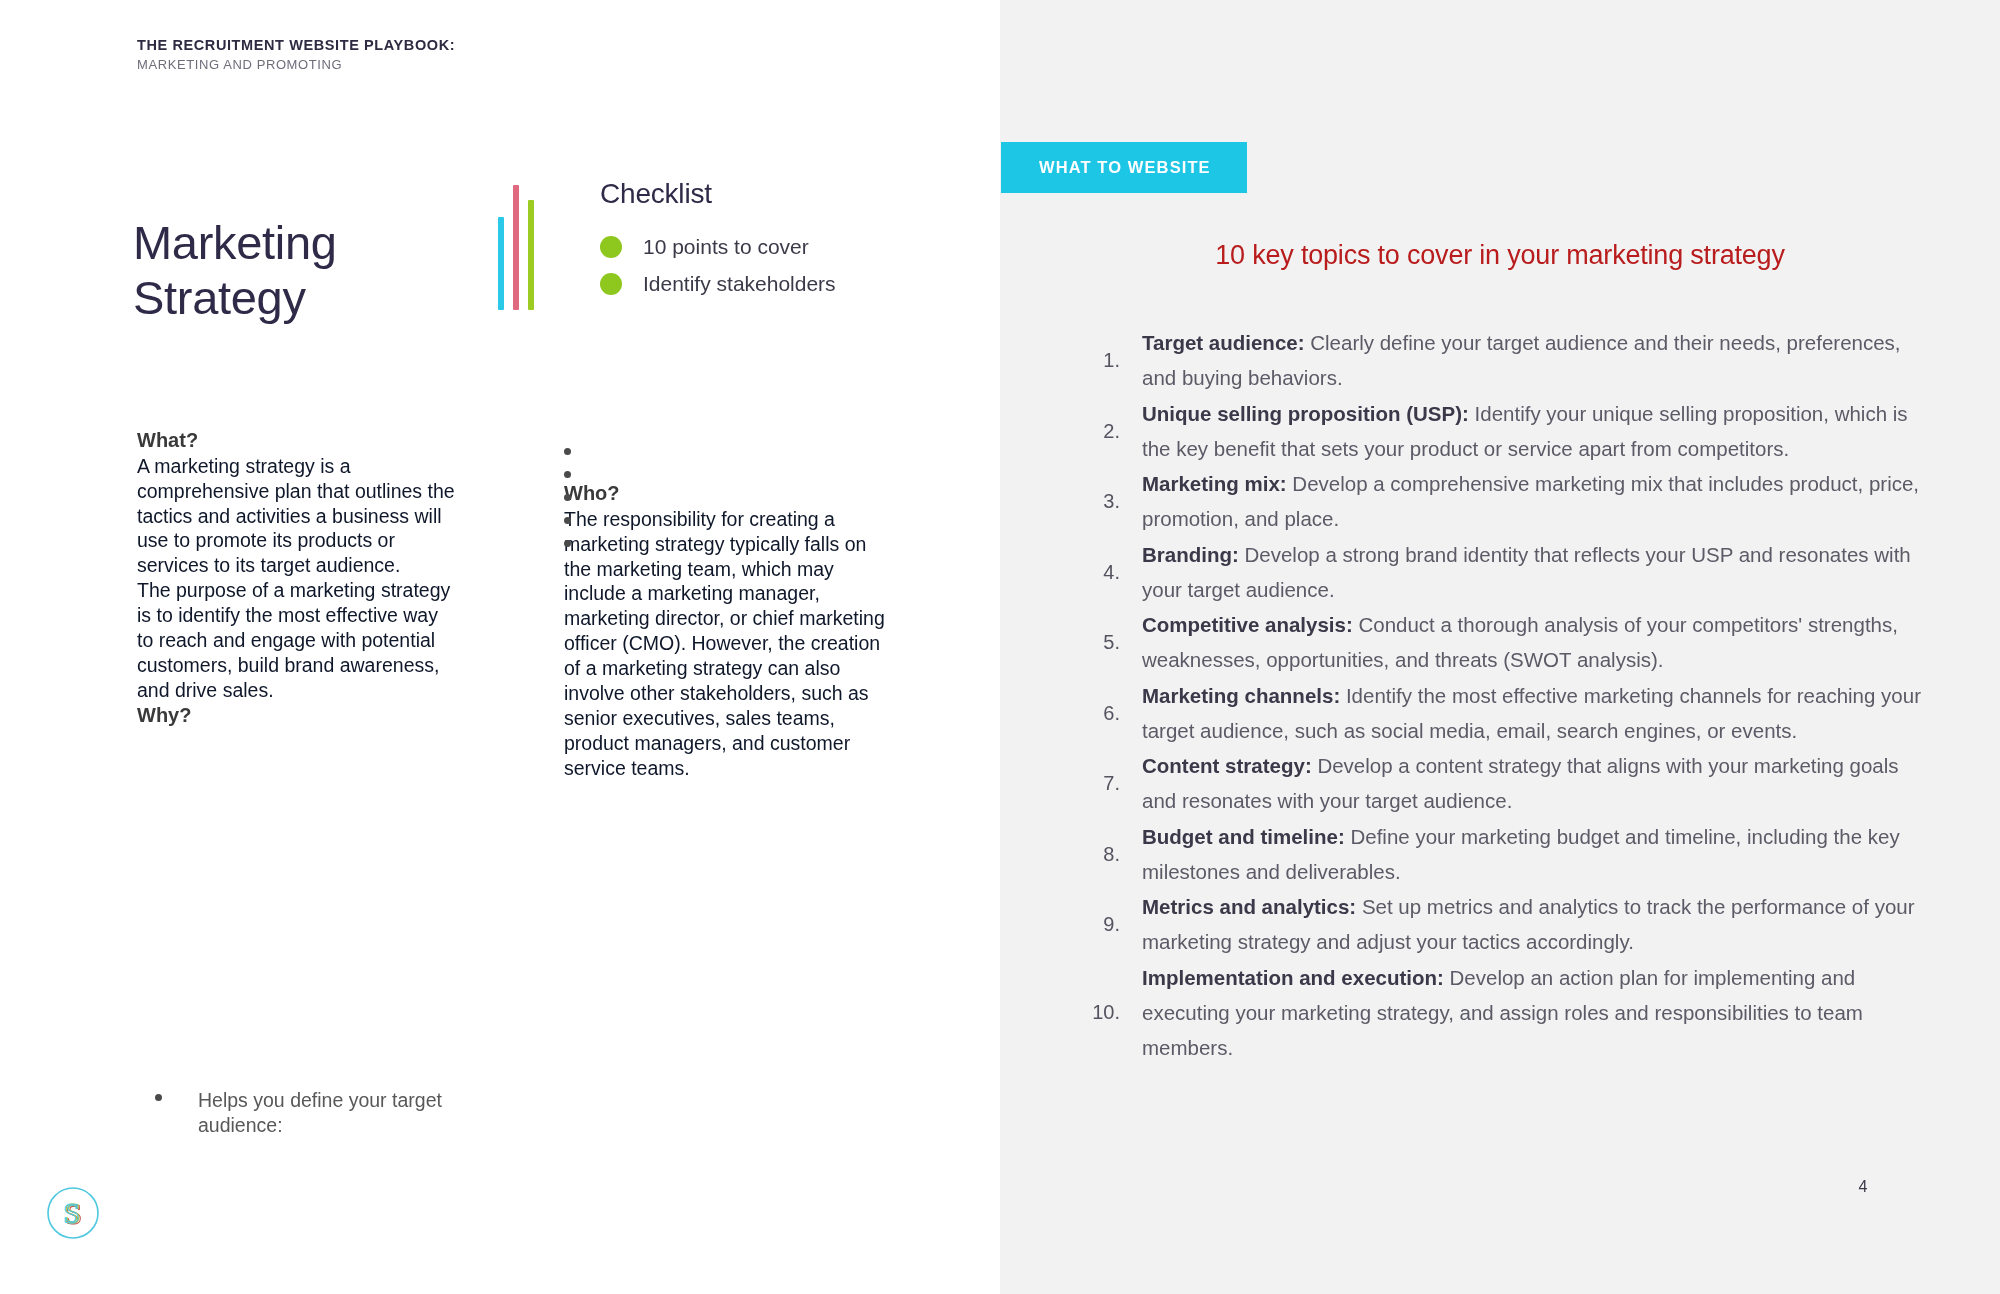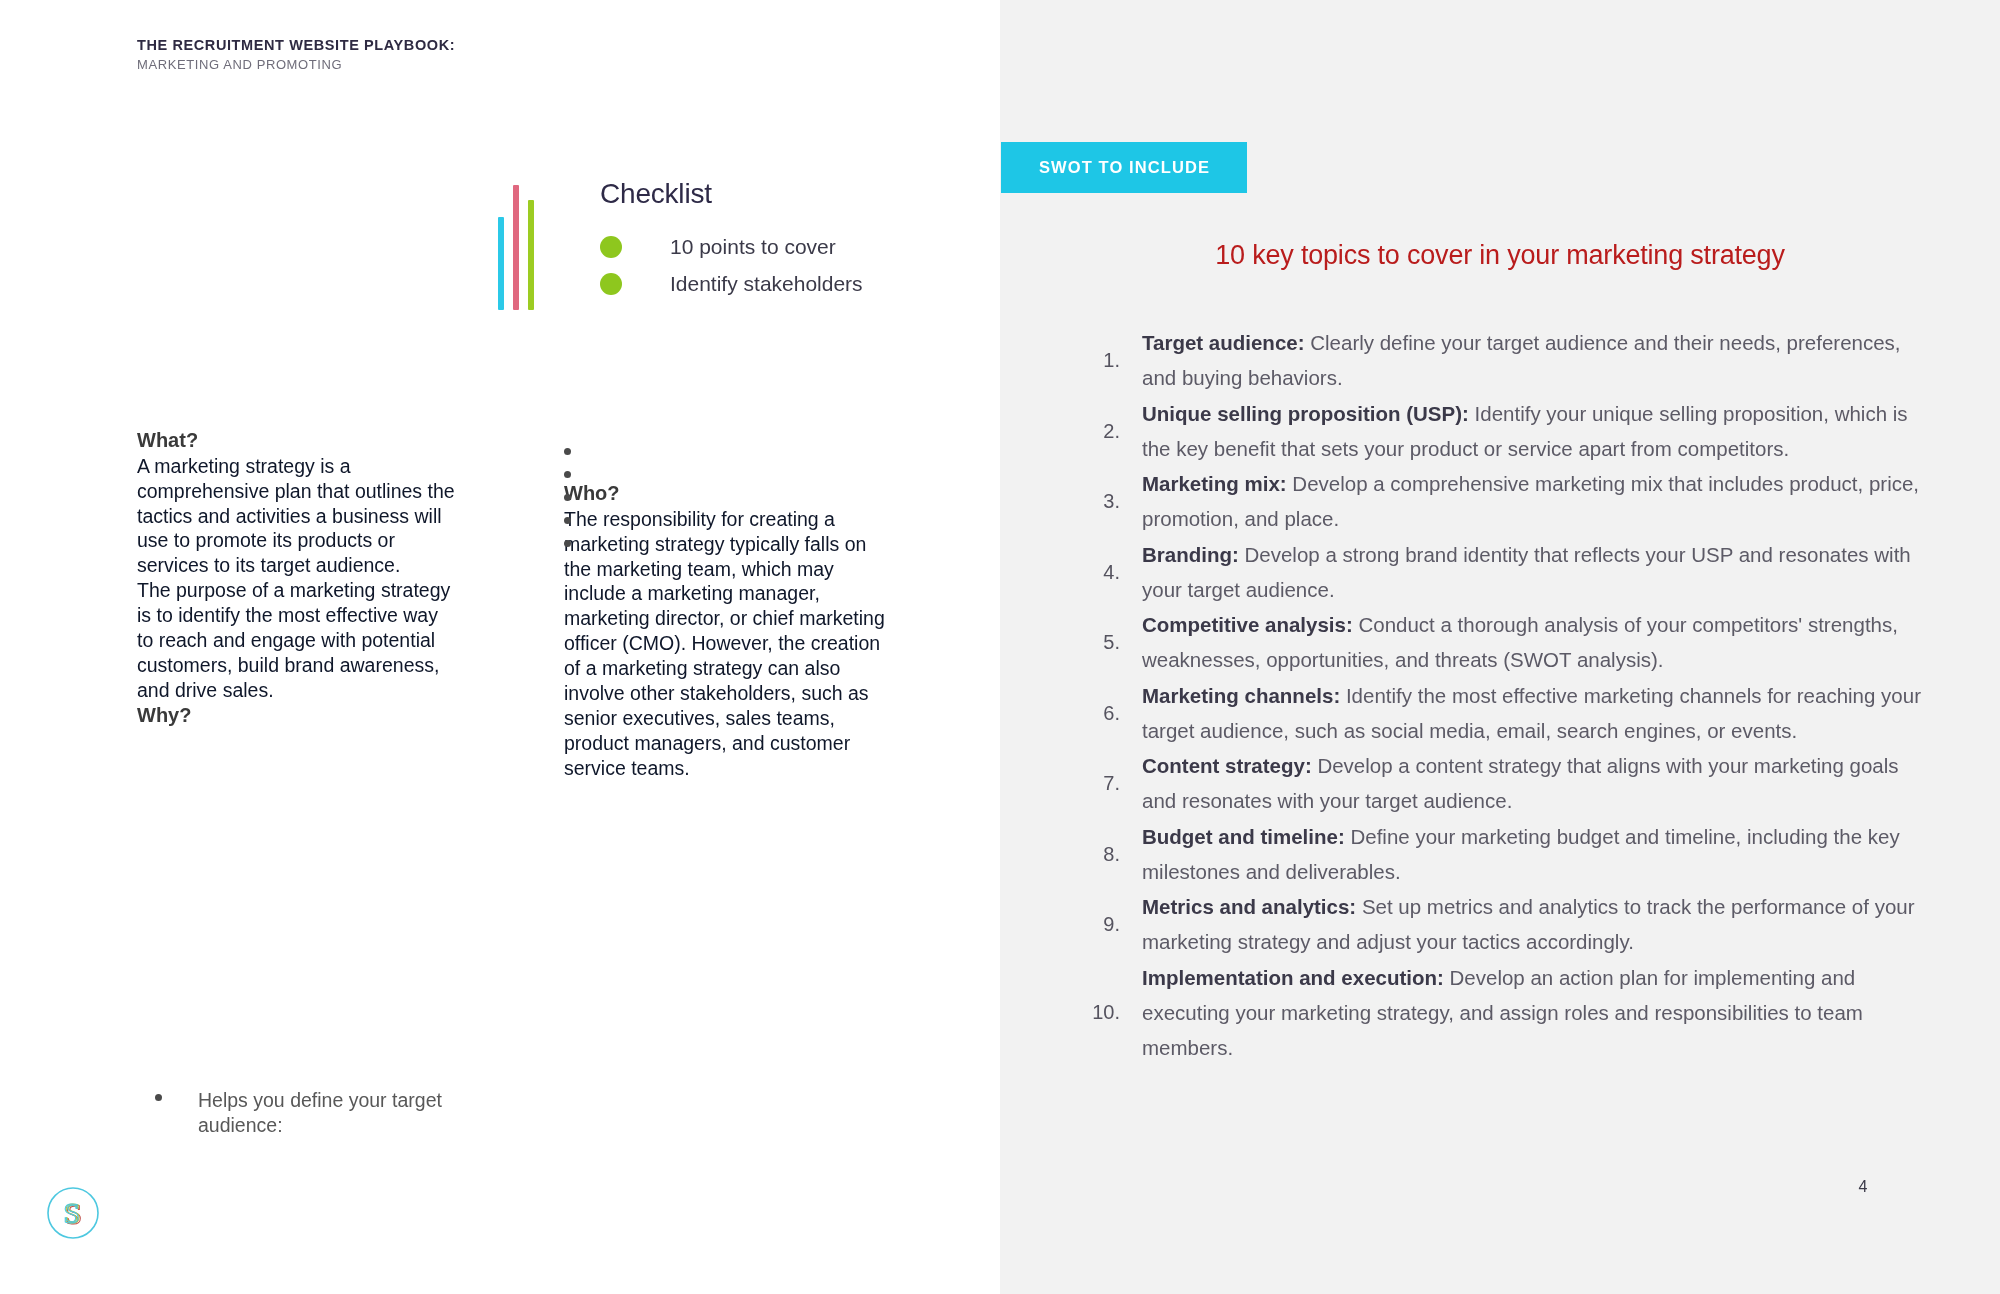--- a/index.html
+++ b/index.html
@@ -100,21 +100,20 @@
     width: 22px;
     height: 22px;
     border-radius: 50%;
     background: #8ec71e;
     flex: 0 0 22px;
     margin-right: 21px;
   }
   .check-label {
     font-size: 21px;
     color: #3b3a49;
-    margin-left: 27px;
   }
   
   .col-left {
     position: absolute;
     left: 137px;
     top: 428px;
     width: 320px;
   }
   .col-mid {
     position: absolute;
@@ -254,20 +253,21 @@
 
 <div class="page">
 
   <div class="left-page">
 
     <div class="doc-header">
       <div class="line1">THE RECRUITMENT WEBSITE PLAYBOOK:</div>
       <div class="line2">MARKETING AND PROMOTING</div>
     </div>
 
+    <h1 class="page-title">Marketing Strategy</h1>
 
     <div class="bars">
       <i class="b1"></i>
       <i class="b2"></i>
       <i class="b3"></i>
     </div>
 
     <div class="checklist">
       <h2>Checklist</h2>
       <div class="check-item">
@@ -313,21 +313,21 @@
         <circle cx="28" cy="28" r="25" fill="none" stroke="#4dc8e0" stroke-width="1.6"></circle>
         <text x="28.8" y="38.5" text-anchor="middle" font-family="Liberation Serif, serif" font-size="30" fill="none" stroke="#c0504d" stroke-width="1">S</text>
         <text x="27.6" y="38" text-anchor="middle" font-family="Liberation Serif, serif" font-size="30" fill="none" stroke="#b5c43a" stroke-width="1">S</text>
         <text x="26.6" y="37.6" text-anchor="middle" font-family="Liberation Serif, serif" font-size="30" fill="none" stroke="#4dc8e0" stroke-width="1.1">S</text>
       </svg>
     </div>
   </div>
 
   <div class="right-page">
 
-    <div class="badge">SWOT TO INCLUDE</div>
+    <div class="badge">WHAT TO WEBSITE</div>
 
     <div class="right-heading">10 key topics to cover in your marketing strategy</div>
 
     <div class="topics">
       <div class="topic-row">
         <div class="topic-num">1.</div>
         <div class="topic-text"><b>Target audience:</b><span> Clearly define your target audience and their needs, preferences, and buying behaviors.</span></div>
       </div>
       <div class="topic-row">
         <div class="topic-num">2.</div>

